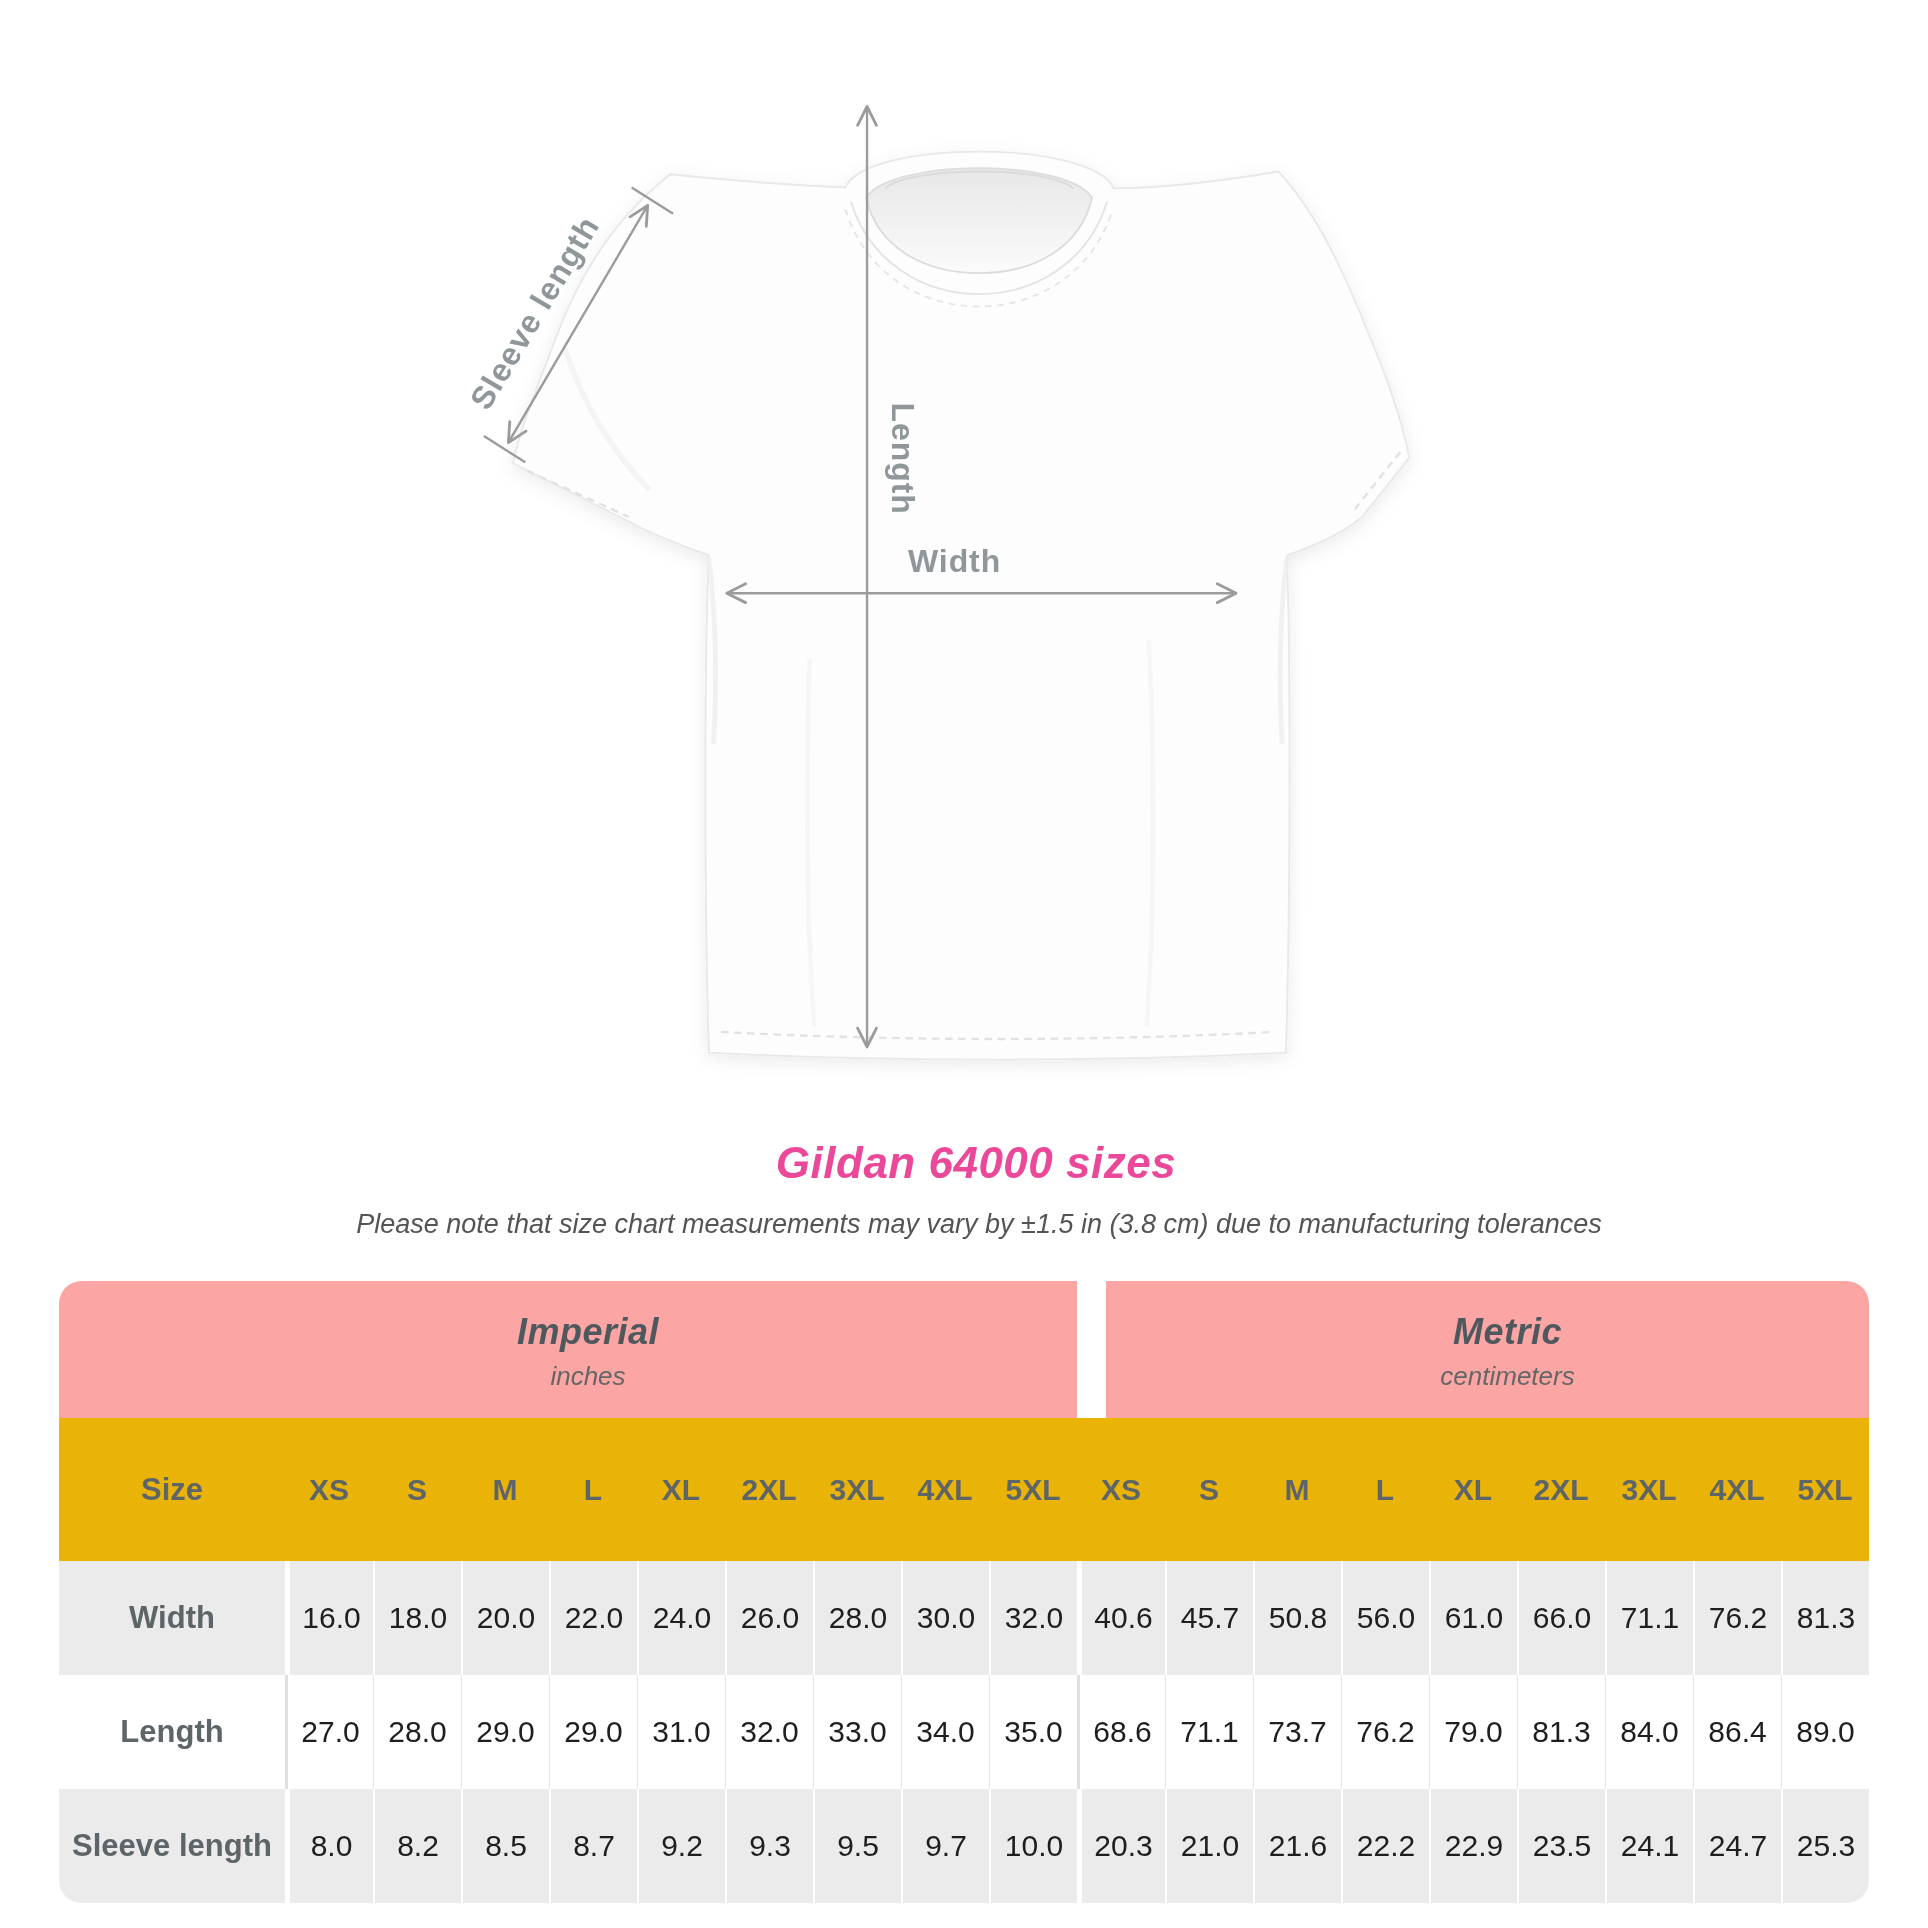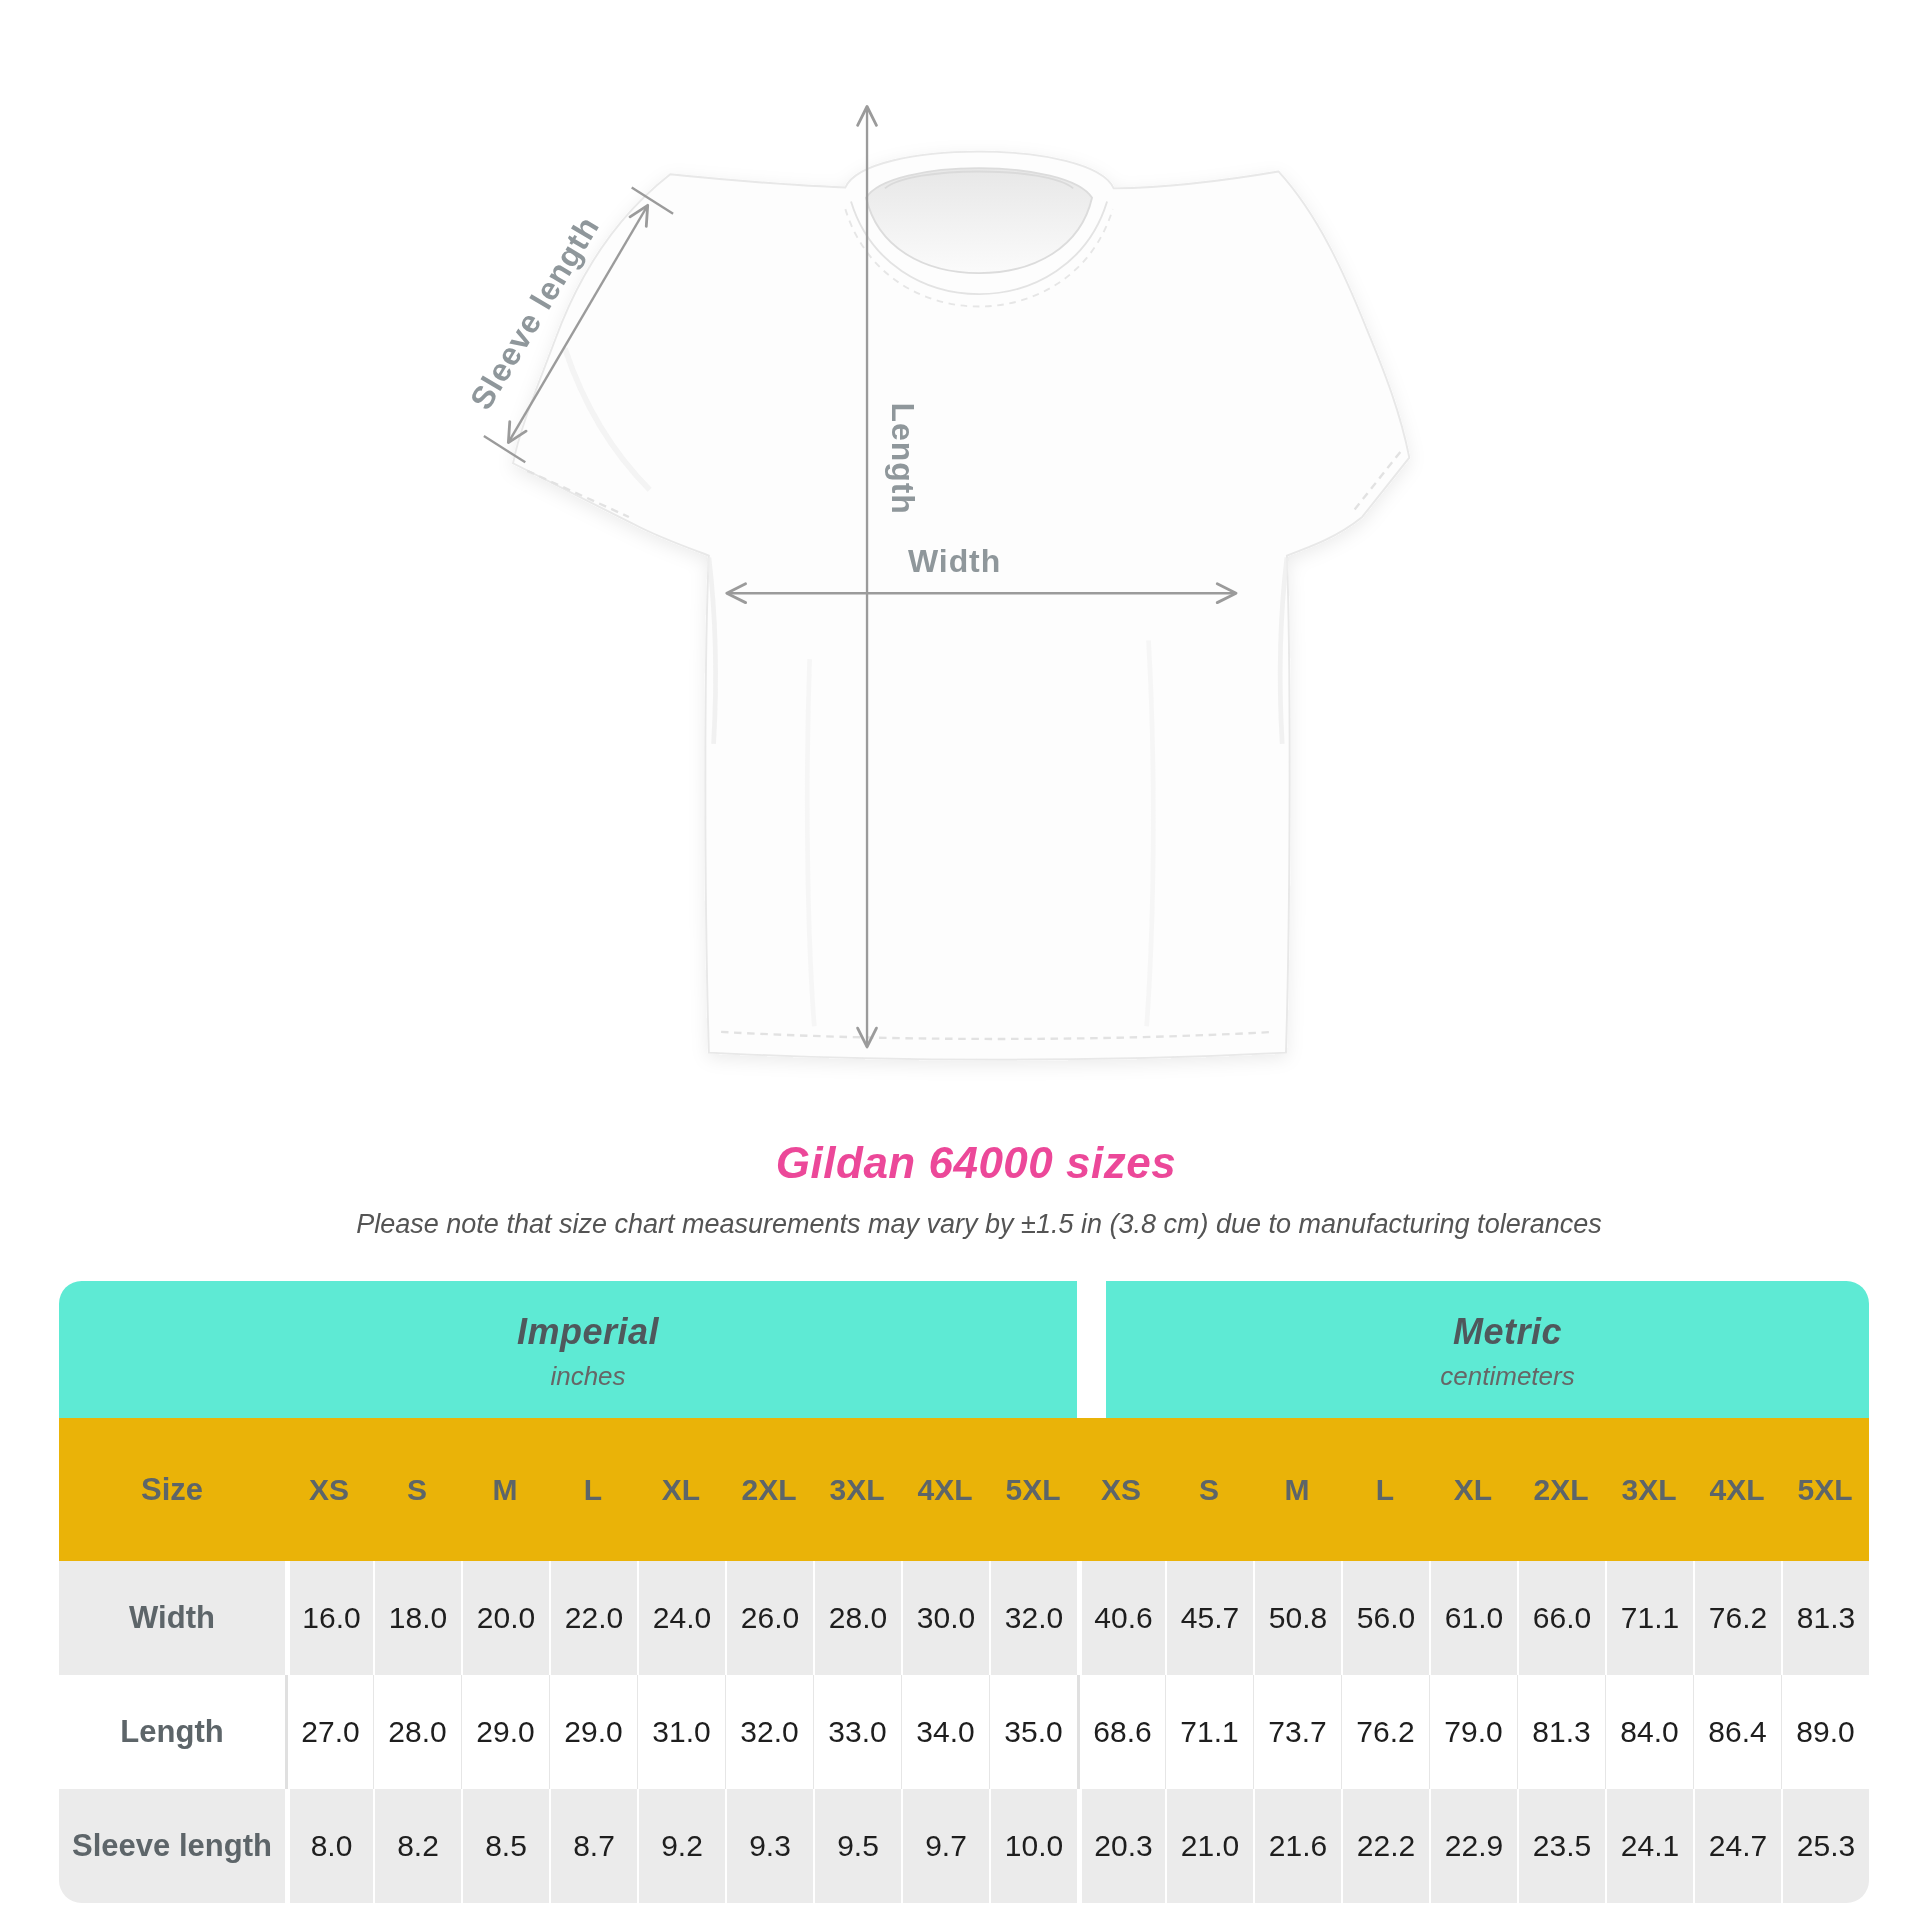--- a/index.html
+++ b/index.html
@@ -9,21 +9,21 @@
   .diagram-svg{position:absolute;left:0;top:0;width:1928px;height:1177px;}
   .dim-label{font-family:"Liberation Sans","DejaVu Sans",sans-serif;font-size:34px;font-weight:bold;
              fill:#8f979b;letter-spacing:1px;}
   .page-title{position:absolute;top:1126px;left:0;width:100%;margin:12px;text-align:center;
               font-size:44px;font-weight:bold;color:#ec4899;letter-spacing:0.5px;font-style:italic;}
   .subtitle{position:absolute;top:1194px;left:0;width:100%;margin:15px;text-align:center;
             font-size:27px;font-style:italic;color:#545454;}
   .size-table{position:absolute;left:59px;top:1281px;width:1810px;height:622px;
               border-radius:22.6px;overflow:hidden;background:#fff;}
   .band{display:grid;grid-template-columns:226px repeat(18,1fr);height:137px;}
-  .band-cell{background:#5eead4;display:flex;flex-direction:column;align-items:center;
+  .band-cell{background:#fca5a5;display:flex;flex-direction:column;align-items:center;
              justify-content:center;gap:7.5px;padding-top:3.8px;padding-left:40px;}
   .band-cell.imperial{grid-column:1/11;}
   .band-cell.metric{grid-column:11/20;border-left:5.6px solid #fff;margin-left:24px;}
   .band-title{font-size:36px;font-weight:bold;font-style:italic;color:#4f585c;letter-spacing:0.5px;}
   .band-sub{font-size:26px;font-style:italic;color:#666;}
   .trow{display:grid;grid-template-columns:226px repeat(18,1fr);}
   .r-head{height:143px;background:#eab308;}
   .r-gray{height:114px;background:#ebebeb;}
   .r-white{height:114px;background:#fff;}
   .cell{display:flex;align-items:center;justify-content:center;font-size:30px;color:#1e1e1e;}

